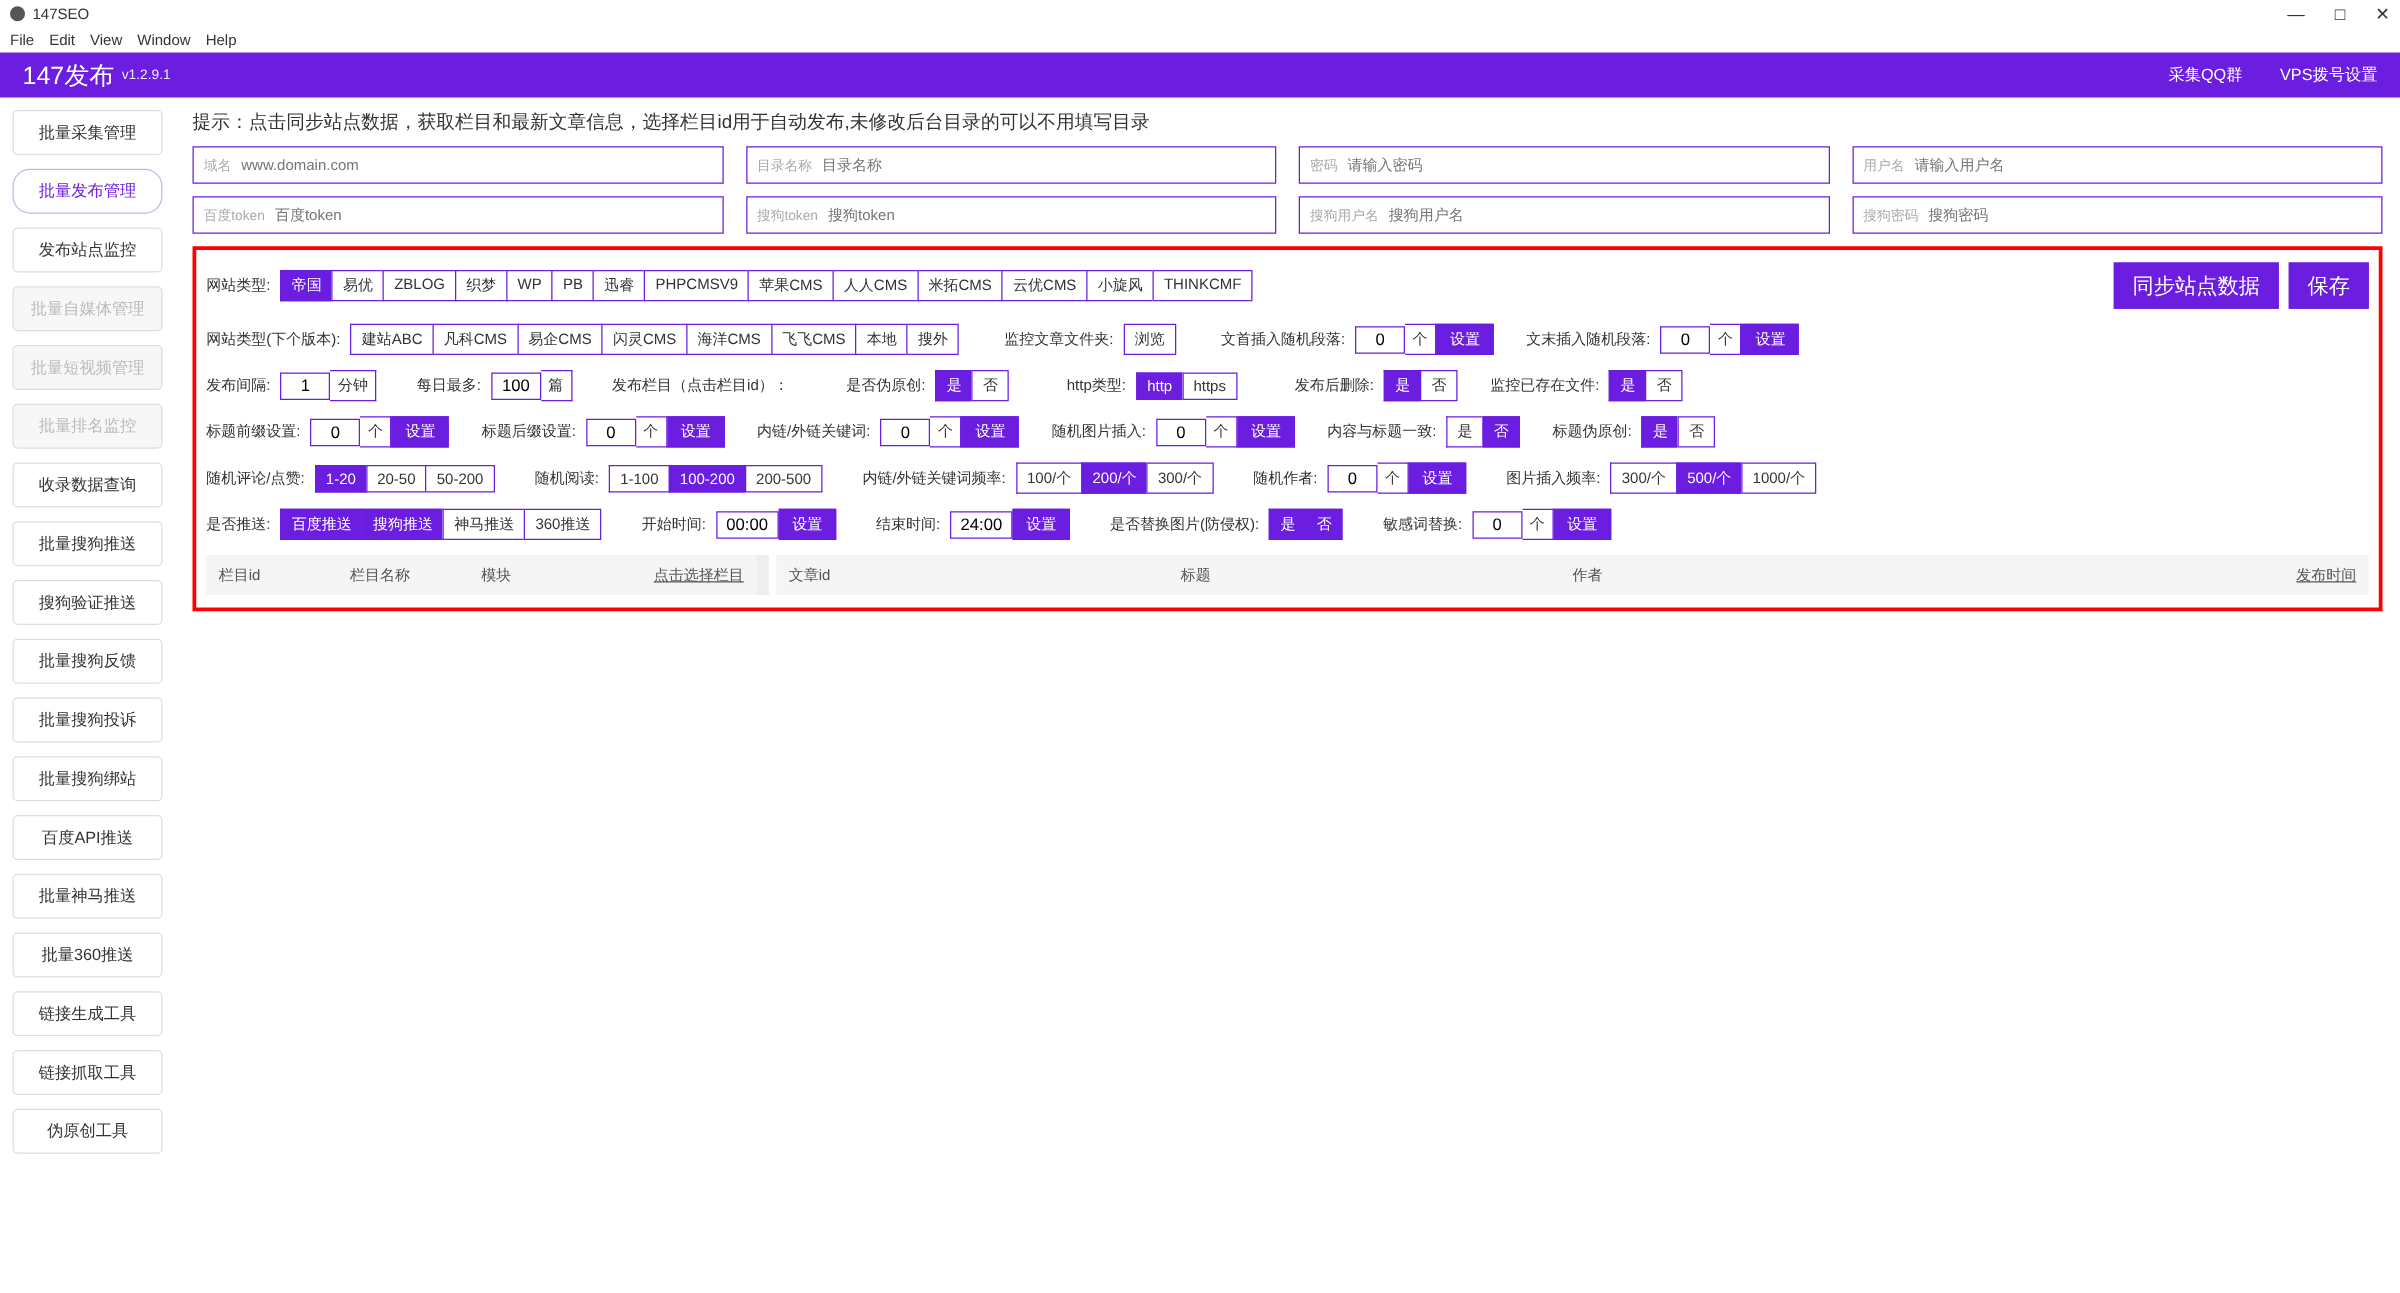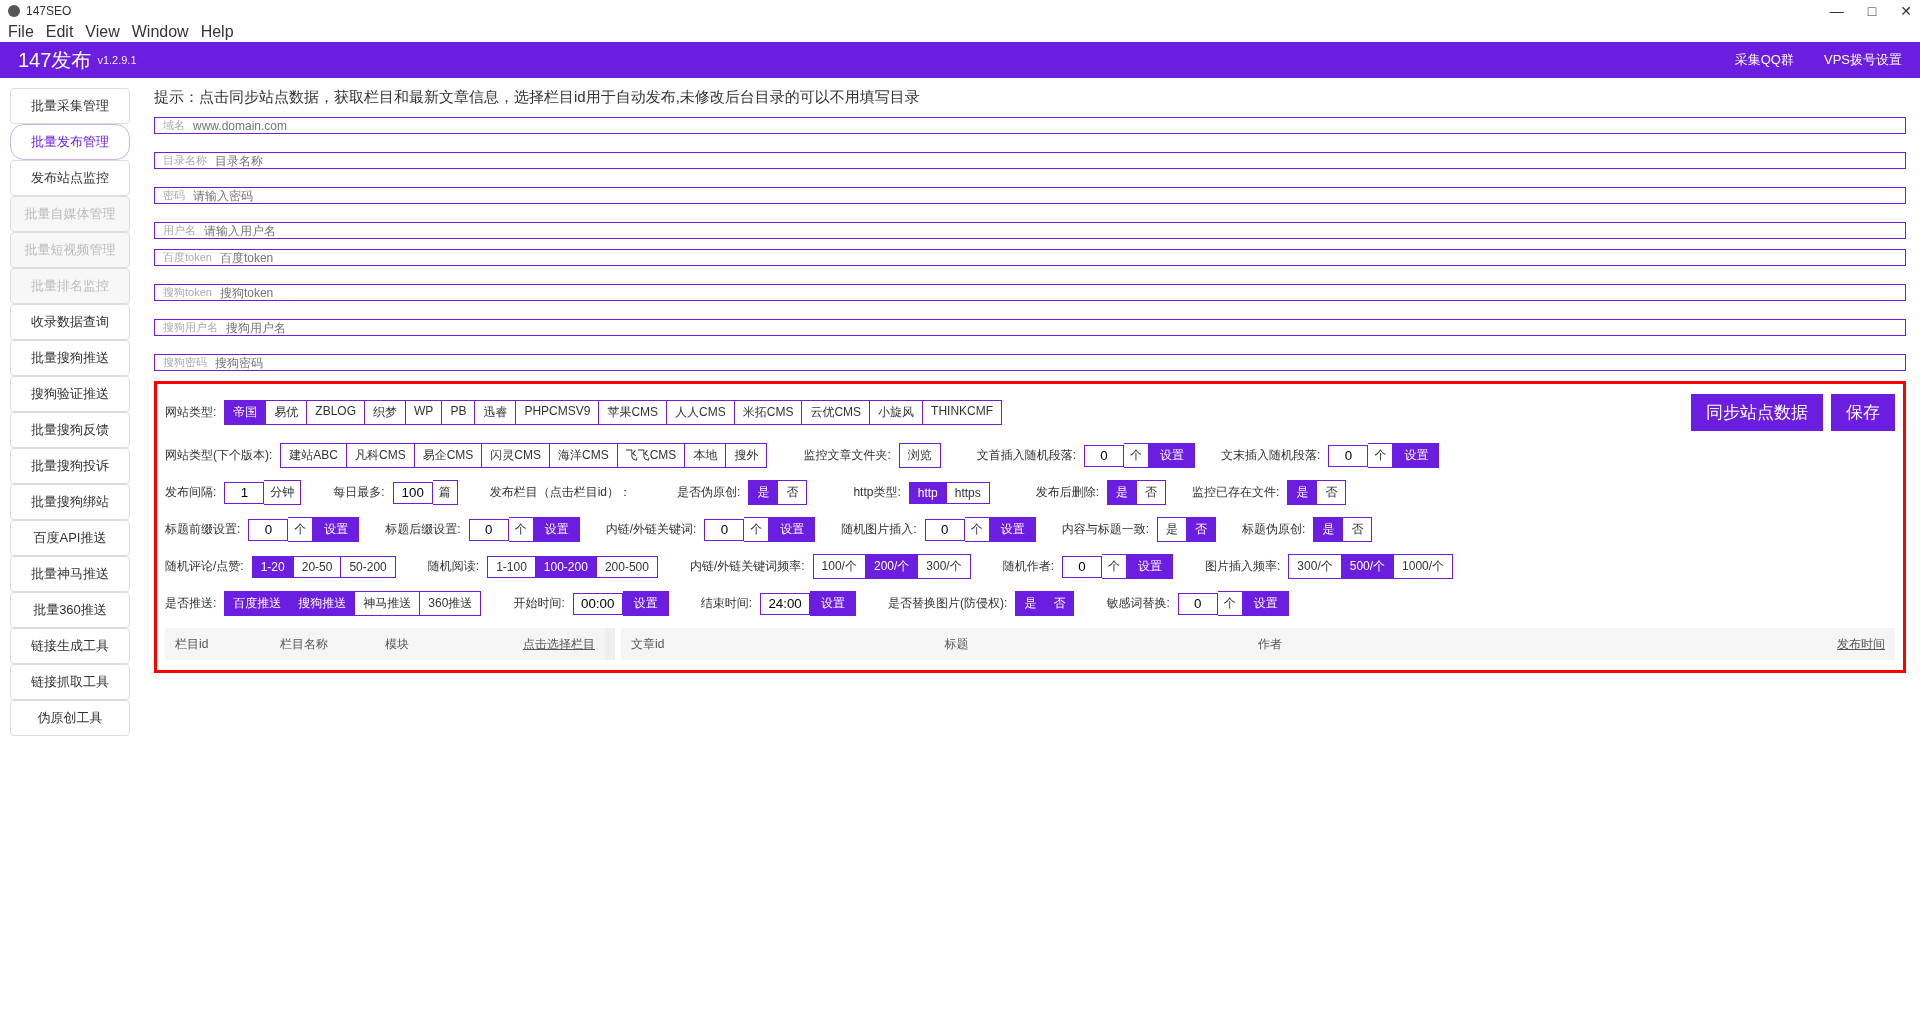--- a/index.html
+++ b/index.html
@@ -4,39 +4,39 @@
 <style>
 * { margin: 0; padding: 0; box-sizing: border-box; font-family: "Microsoft YaHei", Arial, sans-serif; }
 body { background: #fff; font-size: 12px; color: #333; overflow: hidden; }
 
 .titlebar { height: 22px; display: flex; align-items: center; padding: 0 8px; background: #fff; }
 .titlebar .icon { width: 12px; height: 12px; border-radius: 50%; background: #555; margin-right: 6px; }
 .titlebar .title { font-size: 12px; }
 .titlebar .winbtns { margin-left: auto; display: flex; gap: 24px; font-size: 14px; }
 .titlebar .winbtns span { cursor: pointer; }
 
-.menubar { height: 20px; display: flex; align-items: center; gap: 12px; padding: 0 8px; font-size: 16px; }
+.menubar { height: 20px; display: flex; align-items: center; gap: 12px; padding: 0 8px; font-size: 12px; }
 .menubar span { cursor: pointer; }
 
 .header { background: #6b1de0; color: #fff; height: 36px; display: flex; align-items: center; padding: 0 18px; }
 .header .brand { font-size: 20px; font-weight: 500; }
 .header .ver { font-size: 11px; margin-left: 6px; opacity: .9; }
 .header .hright { margin-left: auto; display: flex; gap: 30px; font-size: 13px; }
 
 .main { display: flex; height: calc(100vh - 78px); }
 
-.sidebar { width: 140px; padding: 10px; display: flex; flex-direction: column; gap: 0; }
+.sidebar { width: 140px; padding: 10px; display: flex; flex-direction: column; gap: 11px; }
 .sidebar .navbtn { border: 1px solid #ddd; background: #fff; padding: 8px 6px; text-align: center; border-radius: 4px; font-size: 13px; cursor: pointer; }
 .sidebar .navbtn.active { color: #6b1de0; border-color: #c9b3f0; border-radius: 14px; }
 .sidebar .navbtn.disabled { color: #bbb; background: #f7f7f7; }
 
 .content { flex: 1; padding: 10px 14px; overflow: hidden; }
 .hint { font-size: 15px; margin-bottom: 10px; }
 
-.inputrow { display: flex; gap: 18px; margin-bottom: 10px; flex-direction: column; }
+.inputrow { display: flex; gap: 18px; margin-bottom: 10px; }
 .inputgroup { flex: 1; border: 1px solid #6b1de0; display: flex; align-items: center; height: 30px; padding: 0 8px; }
 .inputgroup .lbl { color: #aaa; font-size: 11px; margin-right: 8px; white-space: nowrap; }
 .inputgroup input { border: none; outline: none; flex: 1; font-size: 12px; }
 
 .redbox { border: 3px solid #ff0000; padding: 10px 8px; }
 
 .configrow { display: flex; align-items: center; gap: 8px; margin-bottom: 12px; flex-wrap: wrap; font-size: 12px; }
 .configrow .lbl { white-space: nowrap; }
 .tag { border: 1px solid #6b1de0; padding: 3px 8px; background: #fff; color: #333; cursor: pointer; white-space: nowrap; font-size: 12px; }
 .tag.on { background: #6b1de0; color: #fff; }

